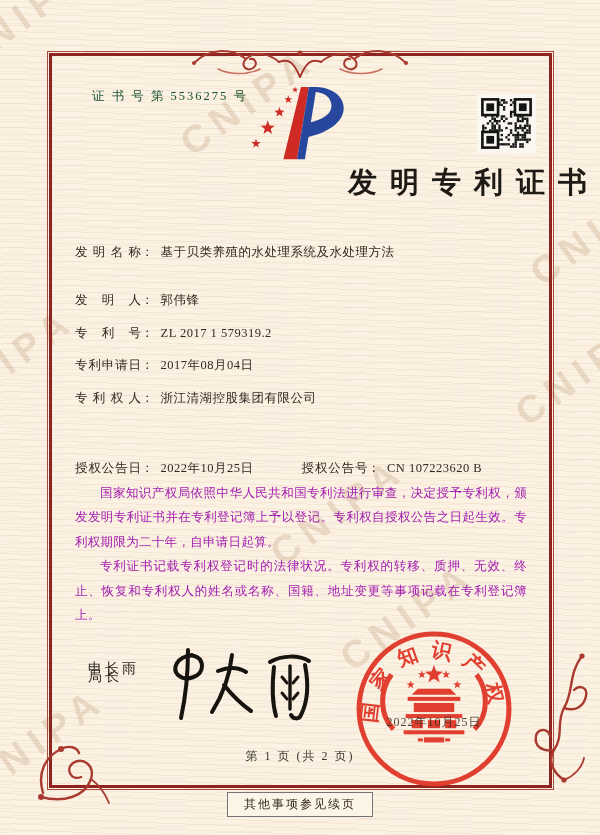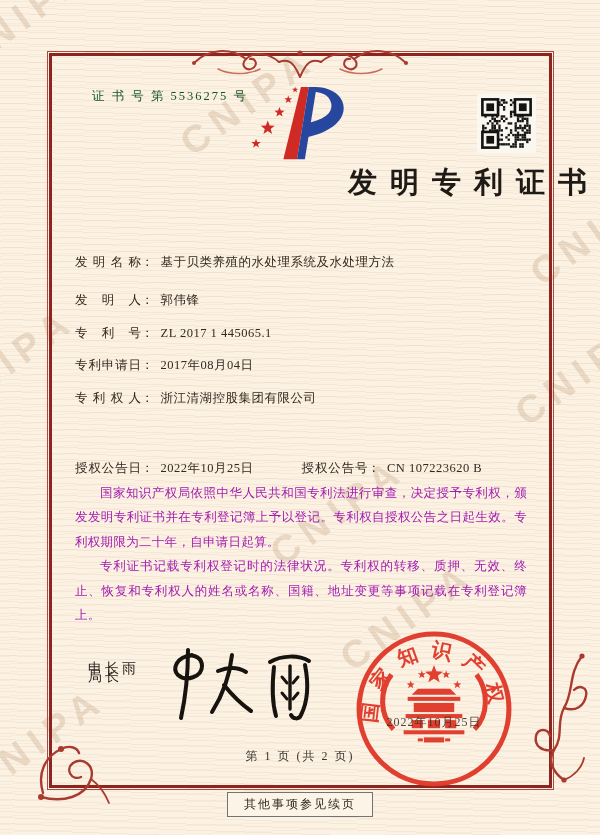--- a/index.html
+++ b/index.html
@@ -271,23 +271,23 @@
     <rect x="19.3" y="3.3" width="6.4" height="6.4" fill="#faf7f1"></rect>
     <rect x="20.6" y="4.6" width="3.8" height="3.8" fill="#141414"></rect>
     <rect x="2" y="18" width="9" height="9" fill="#141414"></rect>
     <rect x="3.3" y="19.3" width="6.4" height="6.4" fill="#faf7f1"></rect>
     <rect x="4.6" y="20.6" width="3.8" height="3.8" fill="#141414"></rect>
   </svg>
 
 <div class="title">发明专利证书</div>
 
 <div class="fields" id="fields">
-    <div class="field-row" style="top: 14px;"><span class="field"><span class="f-label">发明名称</span><span class="f-colon">：</span><span class="f-value">基于贝类养殖的水处理系统及水处理方法</span></span></div>
+    <div class="field-row" style="top: 4px;"><span class="field"><span class="f-label">发明名称</span><span class="f-colon">：</span><span class="f-value">基于贝类养殖的水处理系统及水处理方法</span></span></div>
     <div class="field-row" style="top: 52px;"><span class="field"><span class="f-label">发明人</span><span class="f-colon">：</span><span class="f-value">郭伟锋</span></span></div>
-    <div class="field-row" style="top: 85px;"><span class="field"><span class="f-label">专利号</span><span class="f-colon">：</span><span class="f-value">ZL 2017 1 445065.1</span></span></div>
+    <div class="field-row" style="top: 85px;"><span class="field"><span class="f-label">专利号</span><span class="f-colon">：</span><span class="f-value">ZL 2017 1 579319.2</span></span></div>
     <div class="field-row" style="top: 117px;"><span class="field"><span class="f-label">专利申请日</span><span class="f-colon">：</span><span class="f-value">2017年08月04日</span></span></div>
     <div class="field-row" style="top: 150px;"><span class="field"><span class="f-label">专利权人</span><span class="f-colon">：</span><span class="f-value">浙江清湖控股集团有限公司</span></span></div>
     <div class="field-row" style="top: 220px;"><span class="field"><span class="f-label">授权公告日</span><span class="f-colon">：</span><span class="f-value">2022年10月25日</span></span><span class="field field-second"><span class="f-label">授权公告号</span><span class="f-colon">：</span><span class="f-value">CN 107223620 B</span></span></div>
   </div>
 
 <div class="paras" id="paras">
     <p>国家知识产权局依照中华人民共和国专利法进行审查，决定授予专利权，颁发发明专利证书并在专利登记簿上予以登记。专利权自授权公告之日起生效。专利权期限为二十年，自申请日起算。</p>
     <p>专利证书记载专利权登记时的法律状况。专利权的转移、质押、无效、终止、恢复和专利权人的姓名或名称、国籍、地址变更等事项记载在专利登记簿上。</p>
   </div>
 

